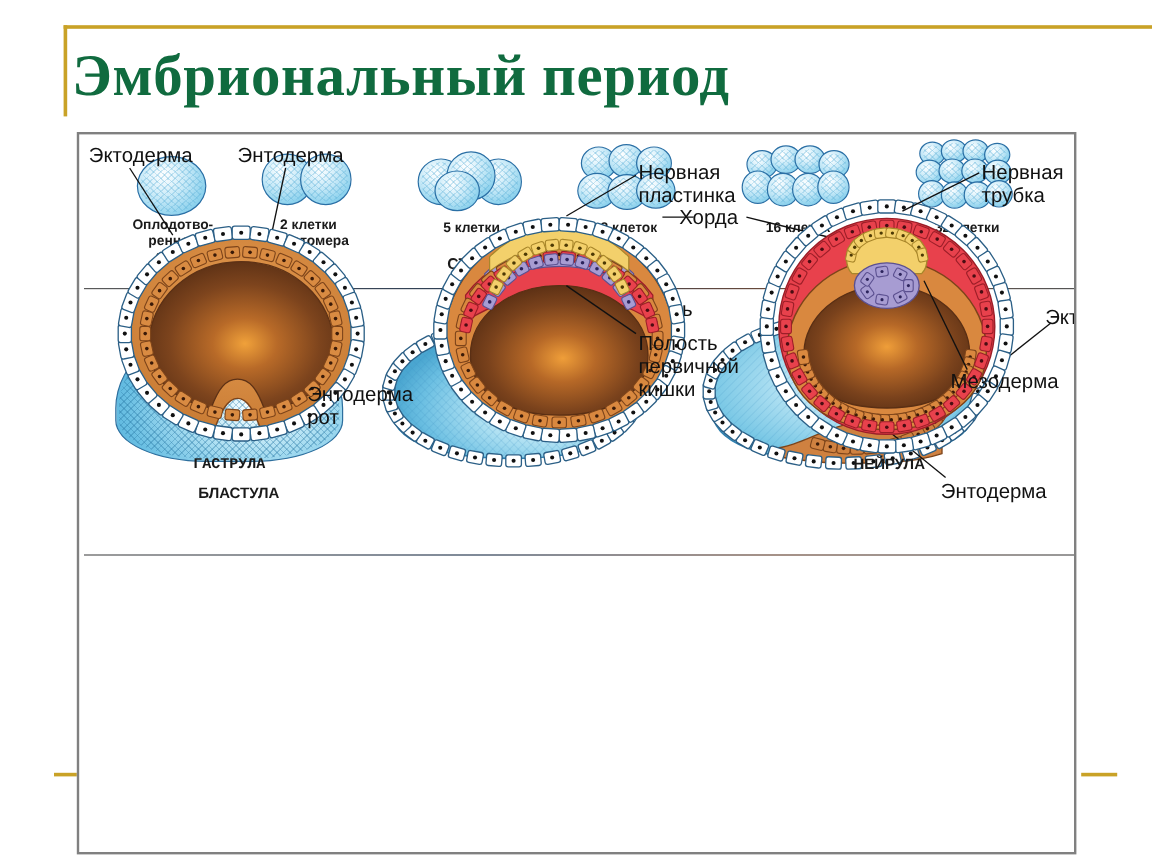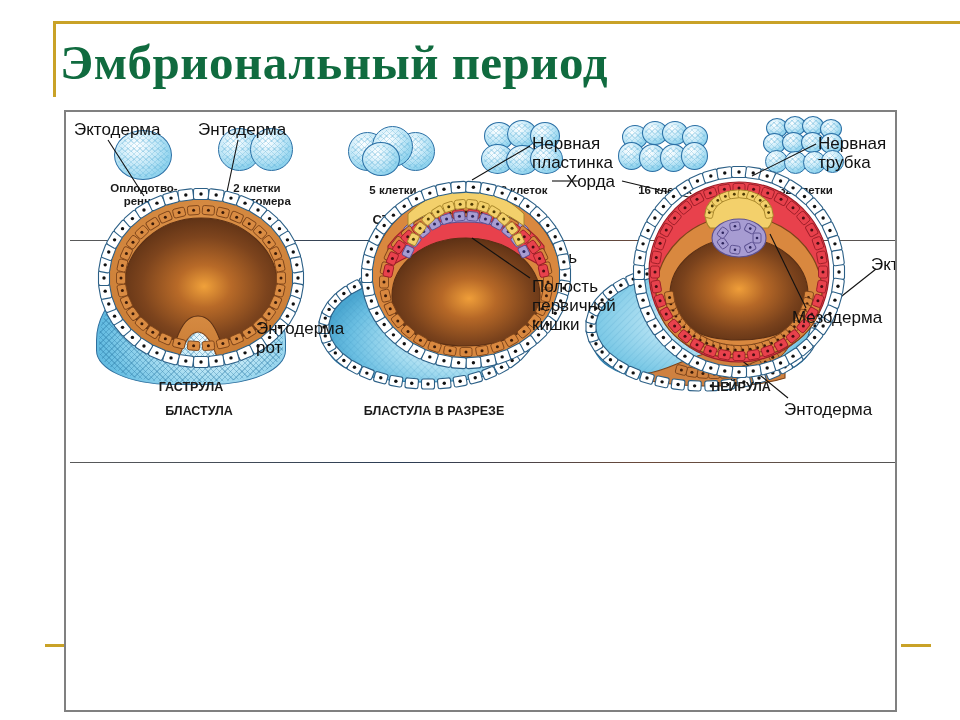--- a/index.html
+++ b/index.html
@@ -320,21 +320,20 @@
         <rect x="-5.00" y="-6.50" width="10" height="13" rx="2" transform="translate(222.91,55.39) rotate(149.34)" fill="#ffffff"></rect>
         <circle cx="222.91" cy="55.39" r="1.7" fill="#111" stroke="none"></circle>
         <rect x="-5.00" y="-6.50" width="10" height="13" rx="2" transform="translate(226.72,64.08) rotate(163.88)" fill="#ffffff"></rect>
         <circle cx="226.72" cy="64.08" r="1.7" fill="#111" stroke="none"></circle>
       </g>
   </svg>
   <div class="callout" style="left:418px; top:136px;">Бластоцель</div>
   <svg class="embryo-svg" style="left:330px; top:148px;" width="110" height="60">
     <line x1="96" y1="4" x2="26" y2="52" stroke="#111" stroke-width="1.1"></line>
   </svg>
-  <div class="cap cap-md" style="left:258px; top:292px; width:220px;">БЛАСТУЛА В РАЗРЕЗЕ</div>
 
   <svg class="embryo-svg" style="left:505px; top:140px;" width="270" height="150" viewBox="0 0 270 150">
     <defs>
       <radialGradient id="egCoreGrad" cx="50%" cy="45%" r="65%">
         <stop offset="0%" stop-color="#eaf8fd"></stop>
         <stop offset="35%" stop-color="#b4e2f3"></stop>
         <stop offset="75%" stop-color="#7cc9e6"></stop>
         <stop offset="100%" stop-color="#55b0d6"></stop>
       </radialGradient>
     </defs>
@@ -640,21 +639,21 @@
         <rect x="-5.50" y="-7.50" width="11" height="15" rx="2" transform="translate(201.43,57.86) rotate(149.53)" fill="#ffffff"></rect>
         <circle cx="201.43" cy="57.86" r="1.7" fill="#111" stroke="none"></circle>
         <rect x="-5.50" y="-7.50" width="11" height="15" rx="2" transform="translate(207.25,70.04) rotate(159.43)" fill="#ffffff"></rect>
         <circle cx="207.25" cy="70.04" r="1.7" fill="#111" stroke="none"></circle>
         <rect x="-5.50" y="-7.50" width="11" height="15" rx="2" transform="translate(210.81,82.86) rotate(169.64)" fill="#ffffff"></rect>
         <circle cx="210.81" cy="82.86" r="1.7" fill="#111" stroke="none"></circle>
       </g>
   </svg>
   <div class="callout" style="left:190px; top:207px;">Энтодерма
 рот</div>
-  <div class="cap cap-md" style="left:50px; top:268px; width:150px;">ГАСТРУЛА</div>
+  <div class="cap cap-md" style="left:50px; top:268px; width:150px;font-family:Liberation Mono, monospace;">ГАСТРУЛА</div>
 
   <svg class="embryo-svg" style="left:282px; top:60px;" width="240" height="200" viewBox="0 0 240 200">
     <defs>
       <radialGradient id="gutGrad2" cx="52%" cy="56%" r="58%">
         <stop offset="0%" stop-color="#ef9e39"></stop>
         <stop offset="32%" stop-color="#b66827"></stop>
         <stop offset="72%" stop-color="#7a421c"></stop>
         <stop offset="100%" stop-color="#5a2f14"></stop>
       </radialGradient>
     </defs>

